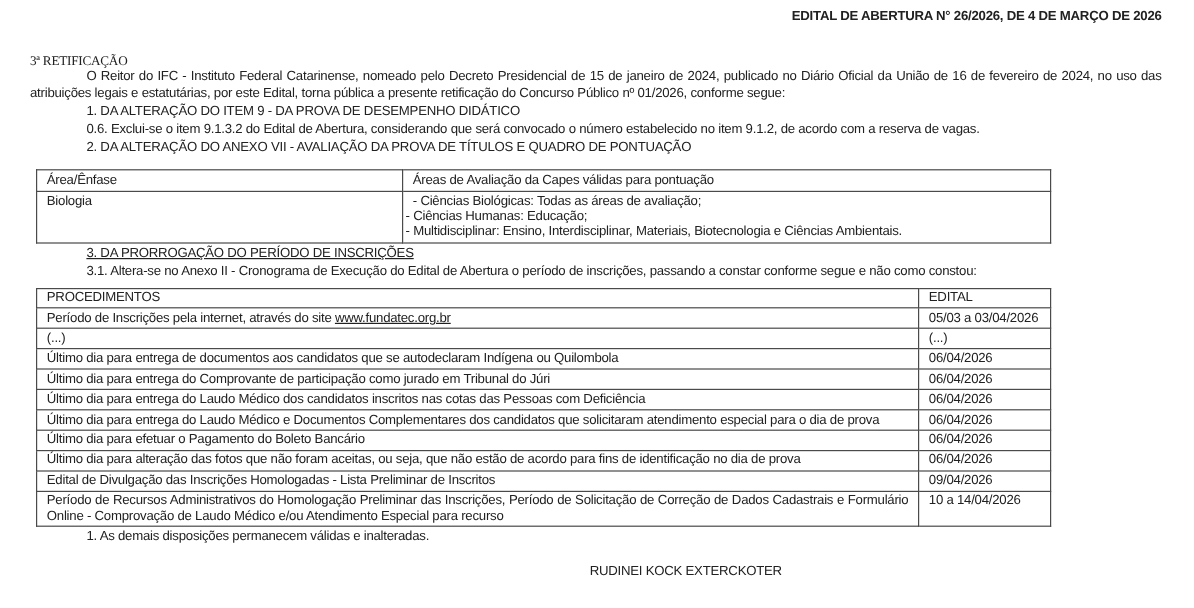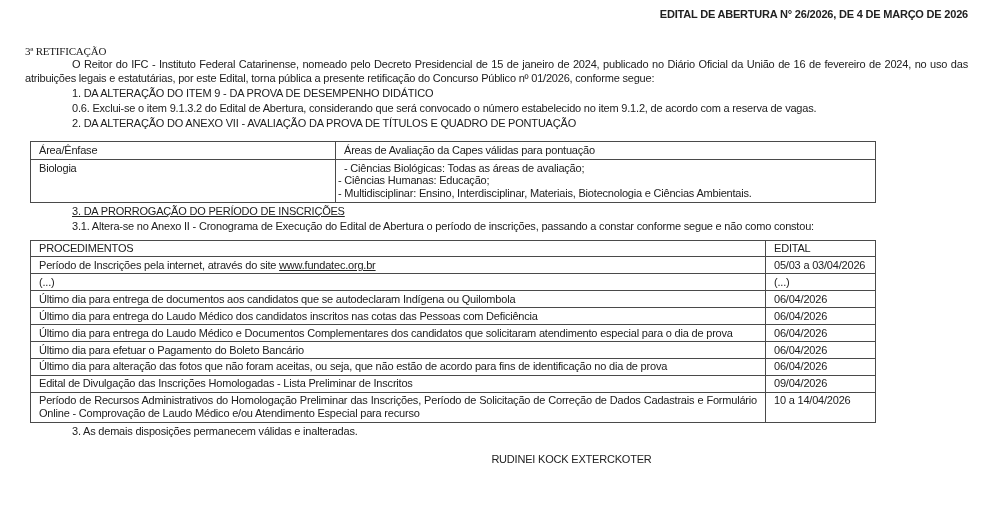--- a/index.html
+++ b/index.html
@@ -135,20 +135,24 @@
         </tr>
         <tr>
           <td class="proc-cell">(...)</td>
           <td class="date-cell left">(...)</td>
         </tr>
         <tr>
           <td class="proc-cell">Último dia para entrega de documentos aos candidatos que se autodeclaram Indígena ou Quilombola</td>
           <td class="date-cell center">06/04/2026</td>
         </tr>
         <tr>
+          <td class="proc-cell">Último dia para entrega do Comprovante de participação como jurado em Tribunal do Júri</td>
+          <td class="date-cell center">06/04/2026</td>
+        </tr>
+        <tr>
           <td class="proc-cell">Último dia para entrega do Laudo Médico dos candidatos inscritos nas cotas das Pessoas com Deficiência</td>
           <td class="date-cell center">06/04/2026</td>
         </tr>
         <tr>
           <td class="proc-cell">Último dia para entrega do Laudo Médico e Documentos Complementares dos candidatos que solicitaram atendimento especial para o dia de prova</td>
           <td class="date-cell center">06/04/2026</td>
         </tr>
         <tr>
           <td class="proc-cell">Último dia para efetuar o Pagamento do Boleto Bancário</td>
           <td class="date-cell center">06/04/2026</td>
@@ -161,17 +165,17 @@
           <td class="proc-cell">Edital de Divulgação das Inscrições Homologadas - Lista Preliminar de Inscritos</td>
           <td class="date-cell center">09/04/2026</td>
         </tr>
         <tr>
           <td class="proc-cell">Período de Recursos Administrativos do Homologação Preliminar das Inscrições, Período de Solicitação de Correção de Dados Cadastrais e Formulário Online - Comprovação de Laudo Médico e/ou Atendimento Especial para recurso</td>
           <td class="date-cell center">10 a 14/04/2026</td>
         </tr>
       </tbody>
   </table>
 
-  <p class="para ind closing">3. As demais disposições permanecem válidas e inalteradas.</p>
+  <p class="para ind closing">1. As demais disposições permanecem válidas e inalteradas.</p>
 
   <div class="signature">RUDINEI KOCK EXTERCKOTER</div>
 
 </div>
 
 </body></html>

